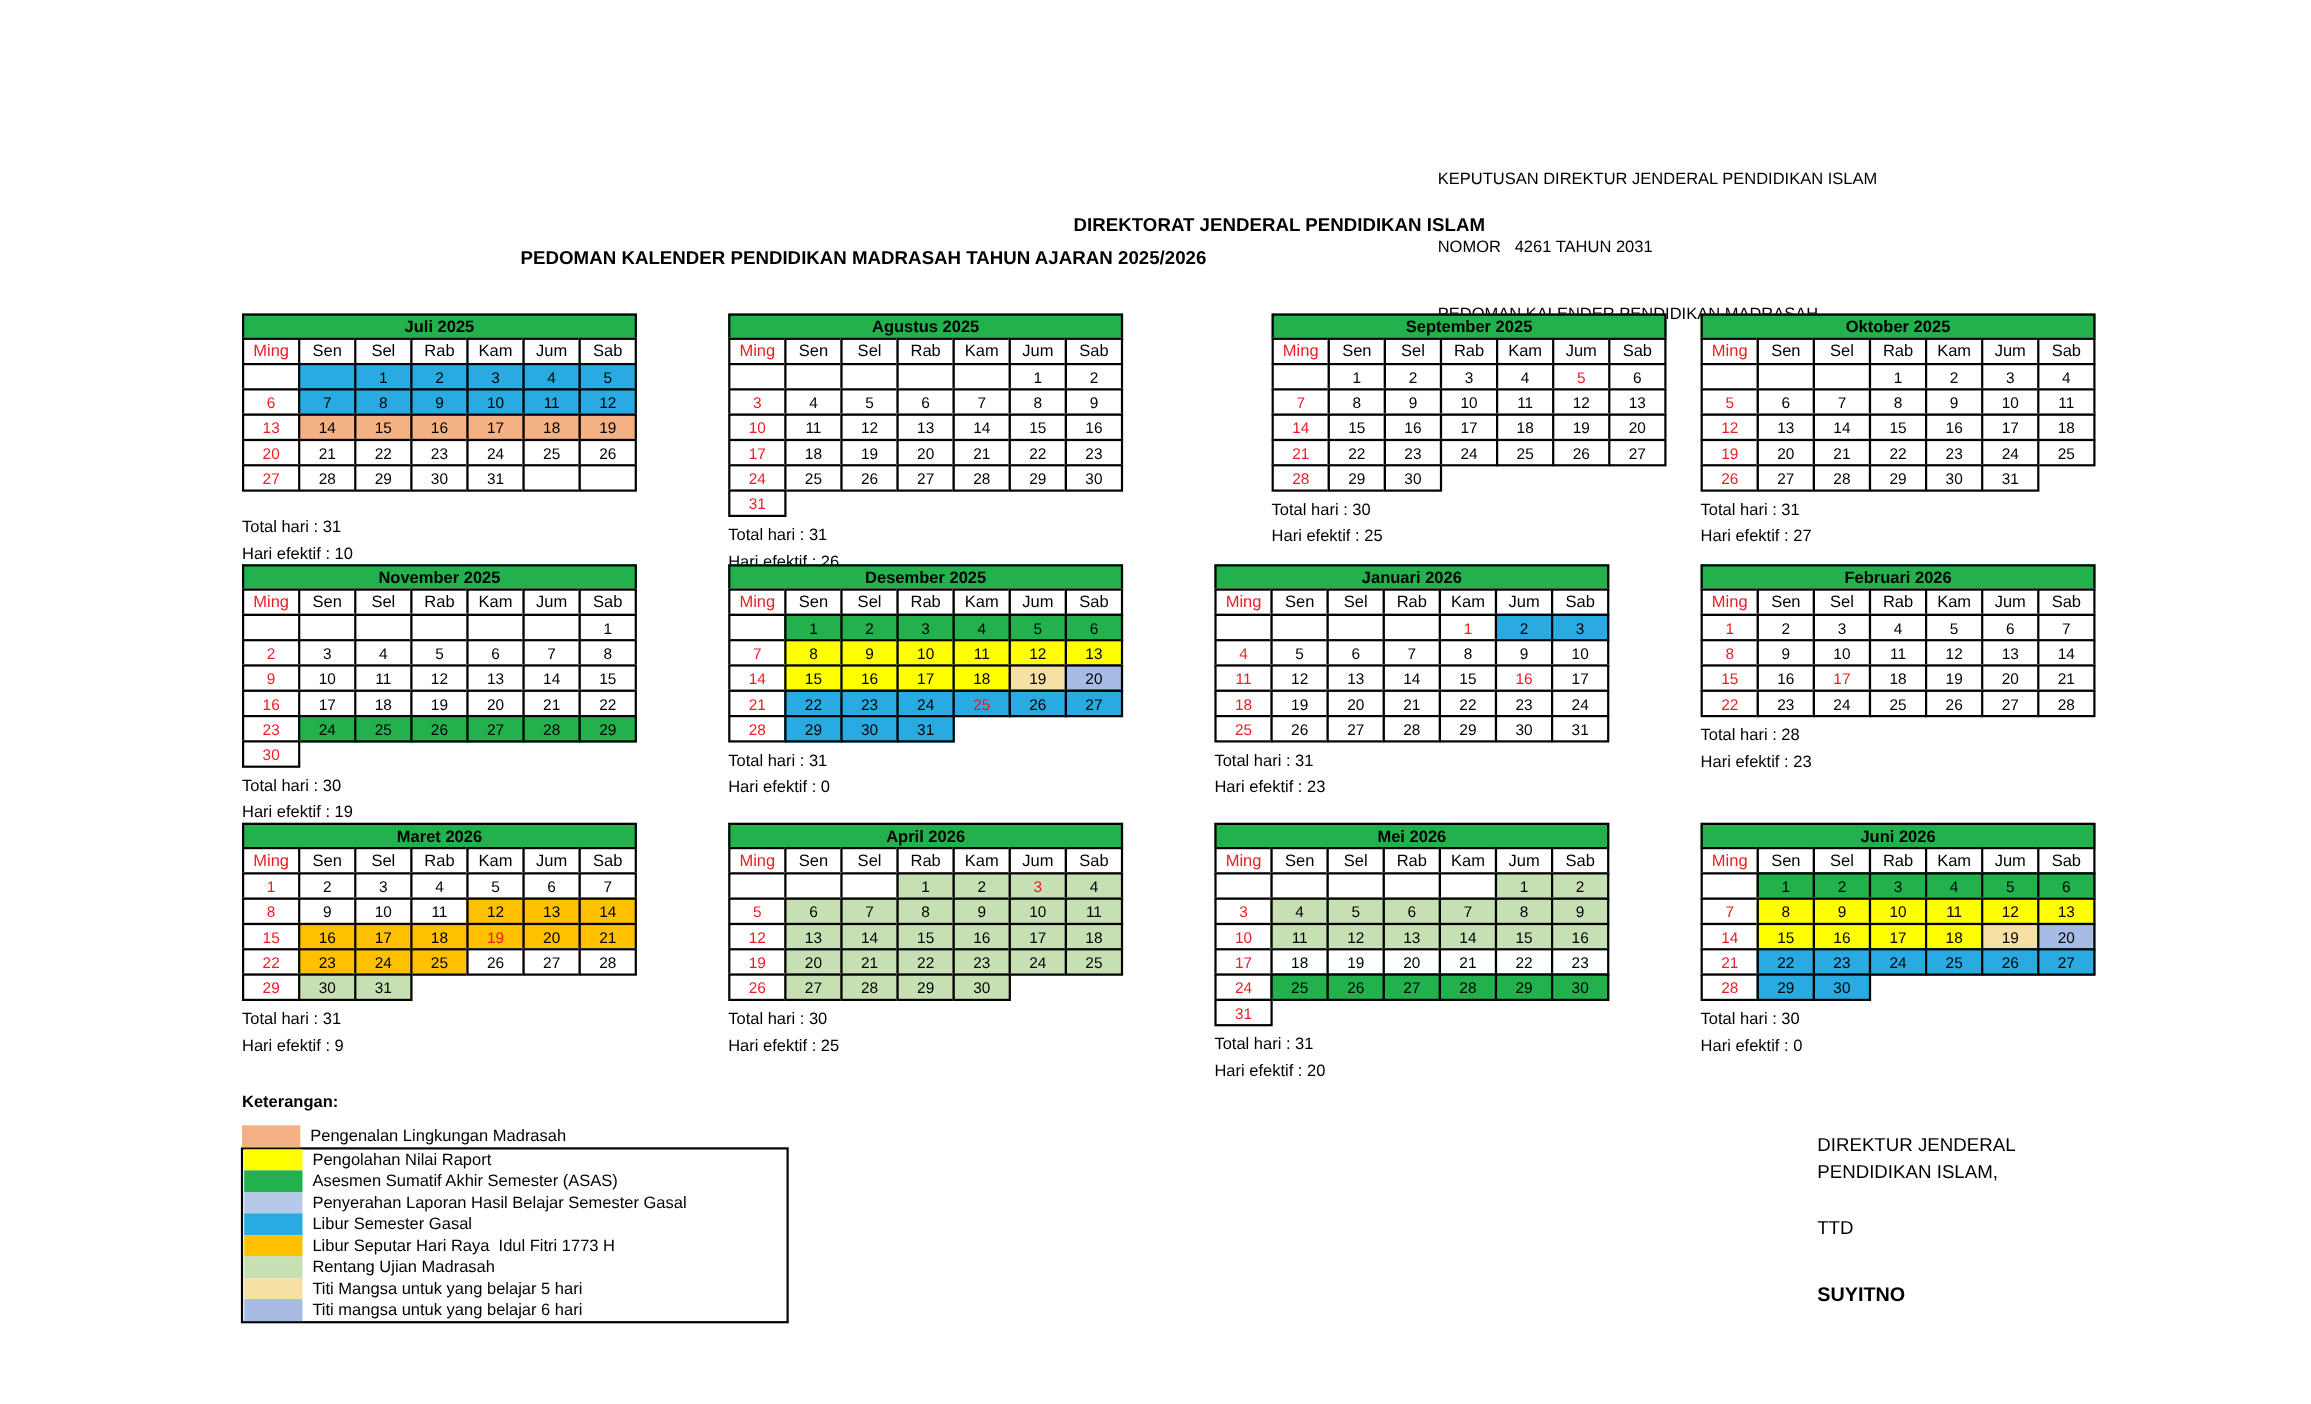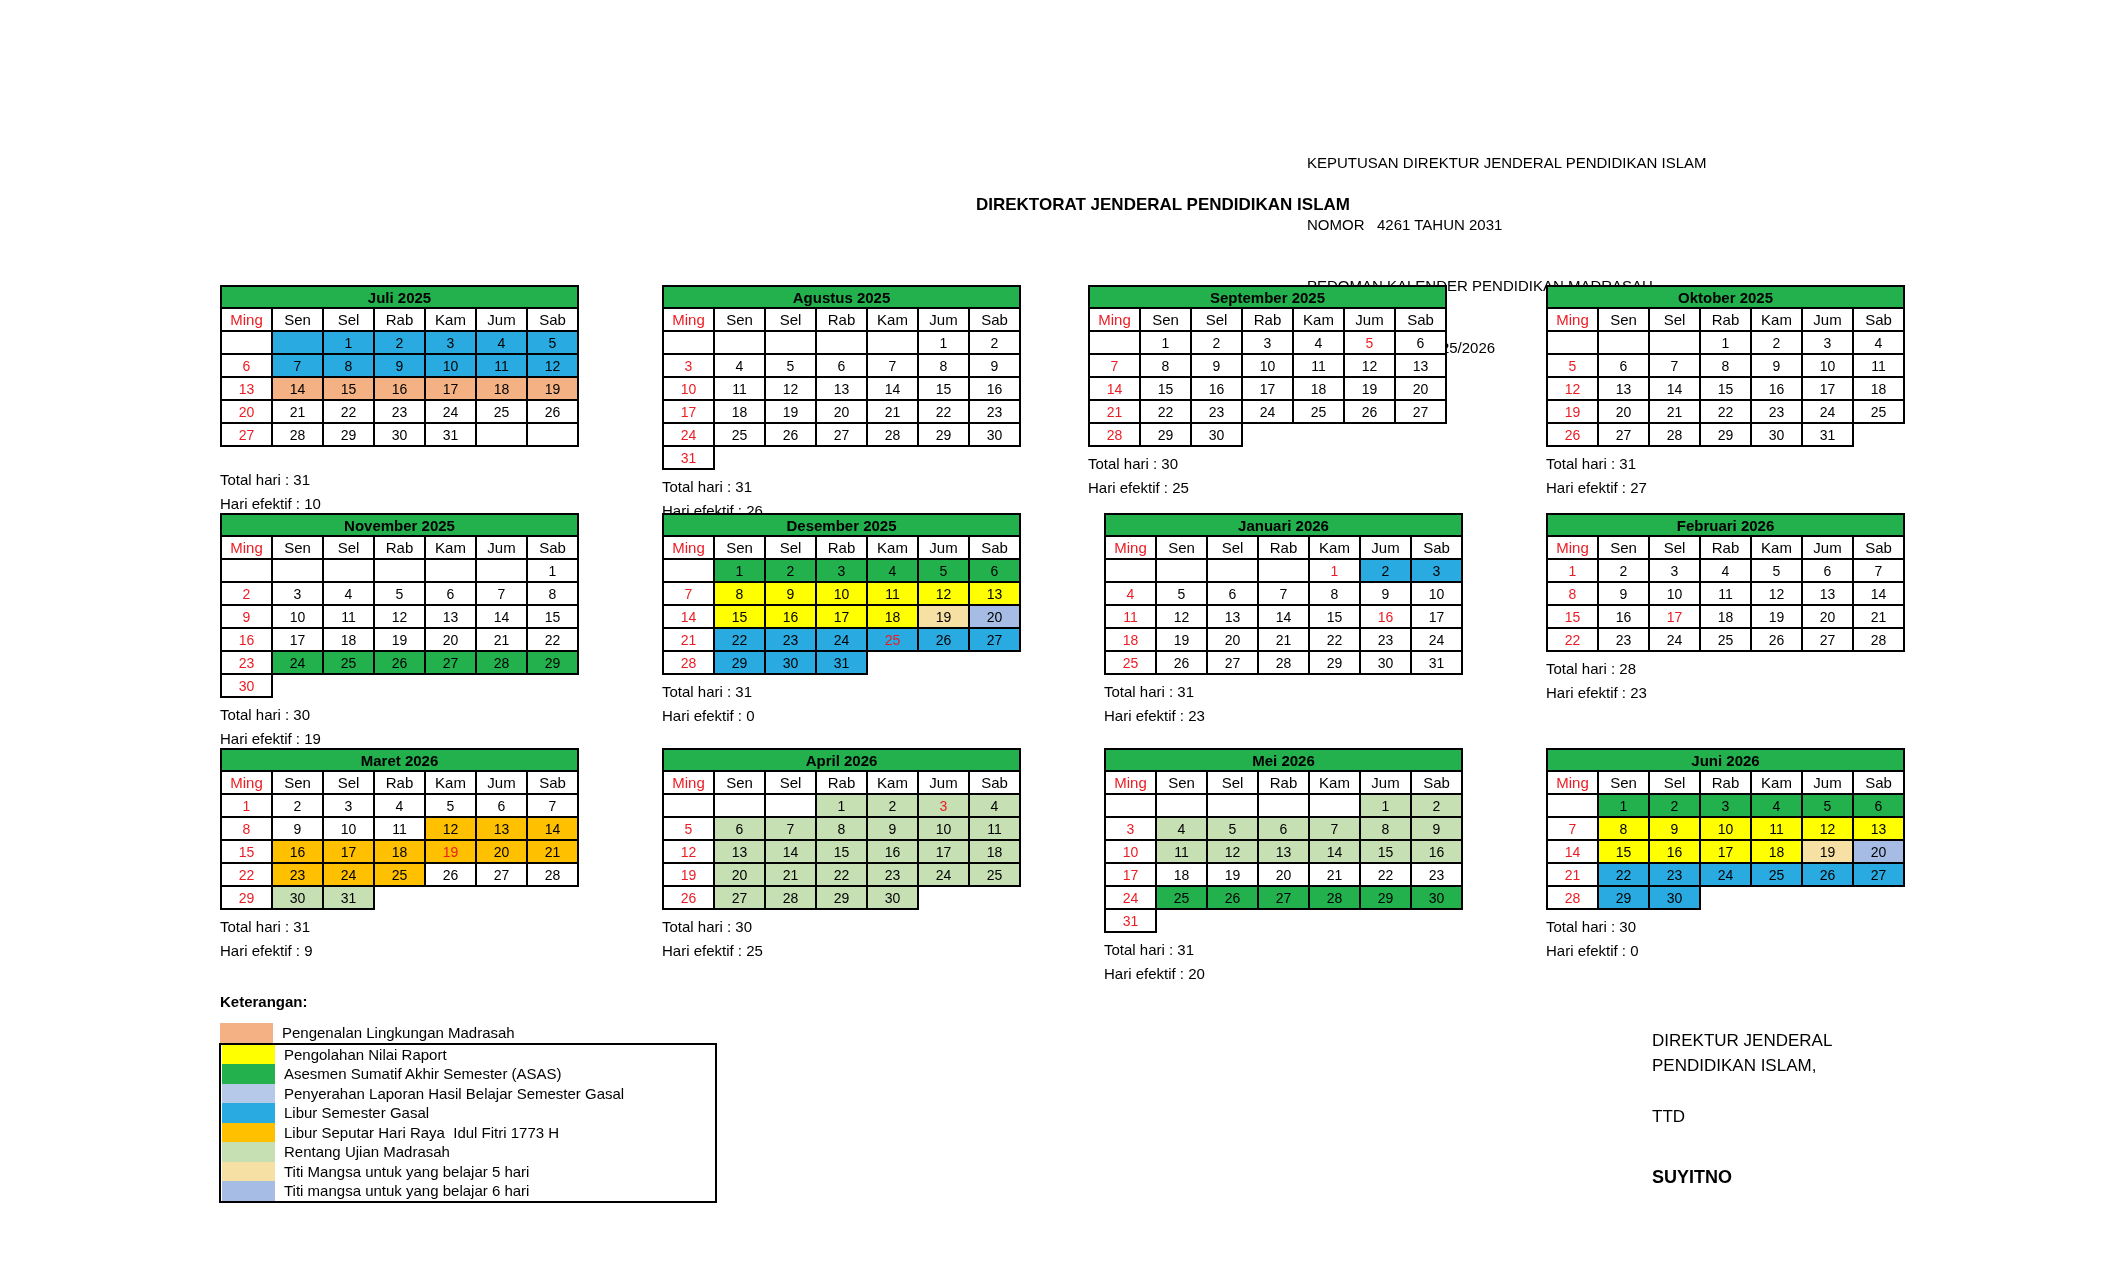--- a/index.html
+++ b/index.html
@@ -51,20 +51,21 @@
 
   <div class="hdr-right">
     <div>KEPUTUSAN DIREKTUR JENDERAL PENDIDIKAN ISLAM</div>
     <div>NOMOR   4261 TAHUN 2031</div>
     <div>PEDOMAN KALENDER PENDIDIKAN MADRASAH</div>
     <div>TAHUN AJARAN 2025/2026</div>
   </div>
 
   <div class="title-c">
     <div class="l2">DIREKTORAT JENDERAL PENDIDIKAN ISLAM</div>
+    <div class="l3">PEDOMAN KALENDER PENDIDIKAN MADRASAH TAHUN AJARAN 2025/2026</div>
   </div>
 
   <div id="months">
       <div class="month" style="left: 220px; top: 285px;">
         <div class="mtitle" style="background: rgb(34, 177, 76);">Juli 2025</div>
         <div class="trow">
           <div class="cell dayname" style="color: rgb(236, 28, 36);">Ming</div>
           <div class="cell dayname">Sen</div>
           <div class="cell dayname">Sel</div>
           <div class="cell dayname">Rab</div>
@@ -185,21 +186,21 @@
           <div class="cell absent"></div>
           <div class="cell absent"></div>
           <div class="cell absent"></div>
           <div class="cell absent"></div>
         </div>
         <div class="totals">
           <div>Total hari : 31</div>
           <div class="t2">Hari efektif : 26</div>
         </div>
       </div>
-      <div class="month" style="left: 1088px; top: 285px;">
+      <div class="month" style="left: 1156px; top: 285px;">
         <div class="mtitle" style="background: rgb(34, 177, 76);">September 2025</div>
         <div class="trow">
           <div class="cell dayname" style="color: rgb(236, 28, 36);">Ming</div>
           <div class="cell dayname">Sen</div>
           <div class="cell dayname">Sel</div>
           <div class="cell dayname">Rab</div>
           <div class="cell dayname">Kam</div>
           <div class="cell dayname">Jum</div>
           <div class="cell dayname">Sab</div>
         </div>

